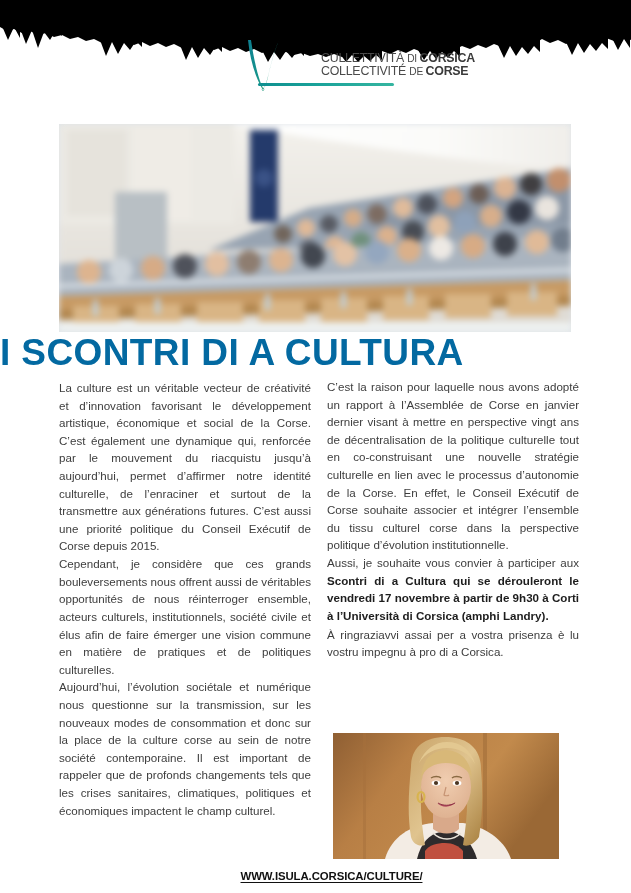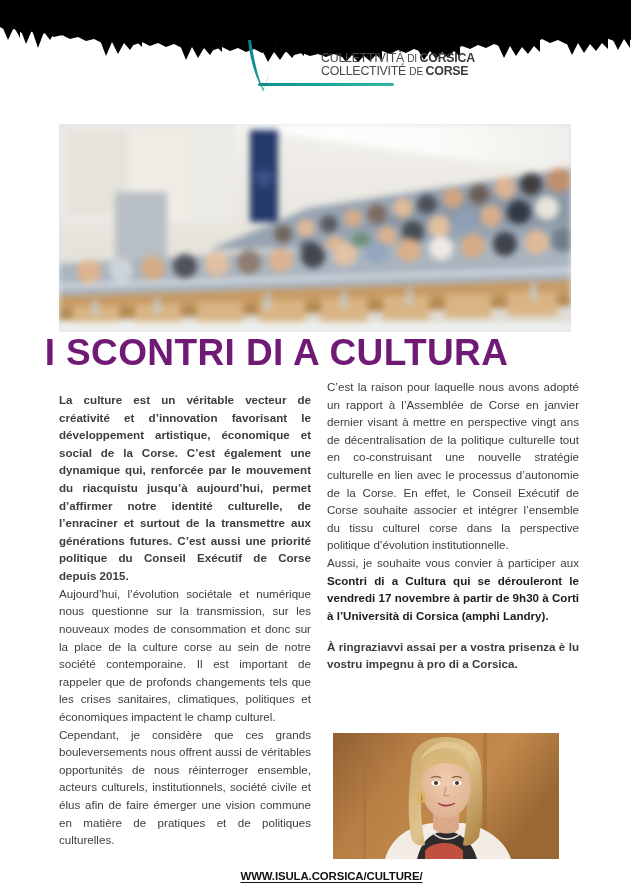--- a/index.html
+++ b/index.html
@@ -81,47 +81,46 @@
     background: #dfe4e8;
   }
   .hero svg { display: block; filter: blur(3.2px); }
 
   
   .title {
     position: absolute;
     left: 0;
     top: 332px;
     width: 553px;
-    text-align: center;
+    text-align: left;
     font-size: 37px;
     font-weight: bold;
     letter-spacing: 0.4px;
-    color: #701a75;
+    color: #0369a1;
     font-family: "Liberation Sans", sans-serif;
   }
 
   
   .col {
     position: absolute;
     top: 378px;
     width: 252px;
     font-size: 11.6px;
     line-height: 1.52;
     text-align: justify;
     color: #3d3d3d;
   }
   .col-left  { left: 59px; }
   .col-right { left: 327px; }
 
   .col p {
     margin: 0 0 0 0;
   }
   .col p.gap {
-    margin-top: 13px;
-    font-weight: bold;
+    margin-top: 1px;
   }
   .col p b {
     color: #1d1d1d;
     font-weight: bold;
   }
 
   
   .portrait {
     position: absolute;
     left: 333px;
@@ -304,22 +303,22 @@
 
     <path d="M0,162 L512,146" stroke="#e9eef2" stroke-width="3" fill="none"></path>
     <rect x="0" y="198" width="512" height="10" fill="#eef1f0"></rect>
   </svg>
 </div>
 
 <div class="title">I SCONTRI DI A CULTURA</div>
 
 <div class="col col-left">
   <p class="gap">La culture est un véritable vecteur de créativité et d’innovation favorisant le développement artistique, économique et social de la Corse. C’est également une dynamique qui, renforcée par le mouvement du riacquistu jusqu’à aujourd’hui, permet d’affirmer notre identité culturelle, de l’enraciner et surtout de la transmettre aux générations futures. C’est aussi une priorité politique du Conseil Exécutif de Corse depuis 2015.</p>
+  <p>Cependant, je considère que ces grands bouleversements nous offrent aussi de véritables opportunités de nous réinterroger ensemble, acteurs culturels, institutionnels, société civile et élus afin de faire émerger une vision commune en matière de pratiques et de politiques culturelles.</p>
   <p>Aujourd’hui, l’évolution sociétale et numérique nous questionne sur la transmission, sur les nouveaux modes de consommation et donc sur la place de la culture corse au sein de notre société contemporaine. Il est important de rappeler que de profonds changements tels que les crises sanitaires, climatiques, politiques et économiques impactent le champ culturel.</p>
-  <p>Cependant, je considère que ces grands bouleversements nous offrent aussi de véritables opportunités de nous réinterroger ensemble, acteurs culturels, institutionnels, société civile et élus afin de faire émerger une vision commune en matière de pratiques et de politiques culturelles.</p>
 </div>
 
 <div class="col col-right">
   <p>C’est la raison pour laquelle nous avons adopté un rapport à l’Assemblée de Corse en janvier dernier visant à mettre en perspective vingt ans de décentralisation de la politique culturelle tout en co-construisant une nouvelle stratégie culturelle en lien avec le processus d’autonomie de la Corse. En effet, le Conseil Exécutif de Corse souhaite associer et intégrer l’ensemble du tissu culturel corse dans la perspective politique d’évolution institutionnelle.</p>
   <p><span>Aussi, je souhaite vous convier à participer aux </span><b>Scontri di a Cultura qui se dérouleront le vendredi 17 novembre à partir de 9h30 à Corti à l’Università di Corsica (amphi Landry).</b></p>
   <p class="gap">À ringraziavvi assai per a vostra prisenza è lu vostru impegnu à pro di a Corsica.</p>
 </div>
 
 <div class="portrait">
   <svg width="226" height="126" viewBox="0 0 226 126" xmlns="http://www.w3.org/2000/svg">

